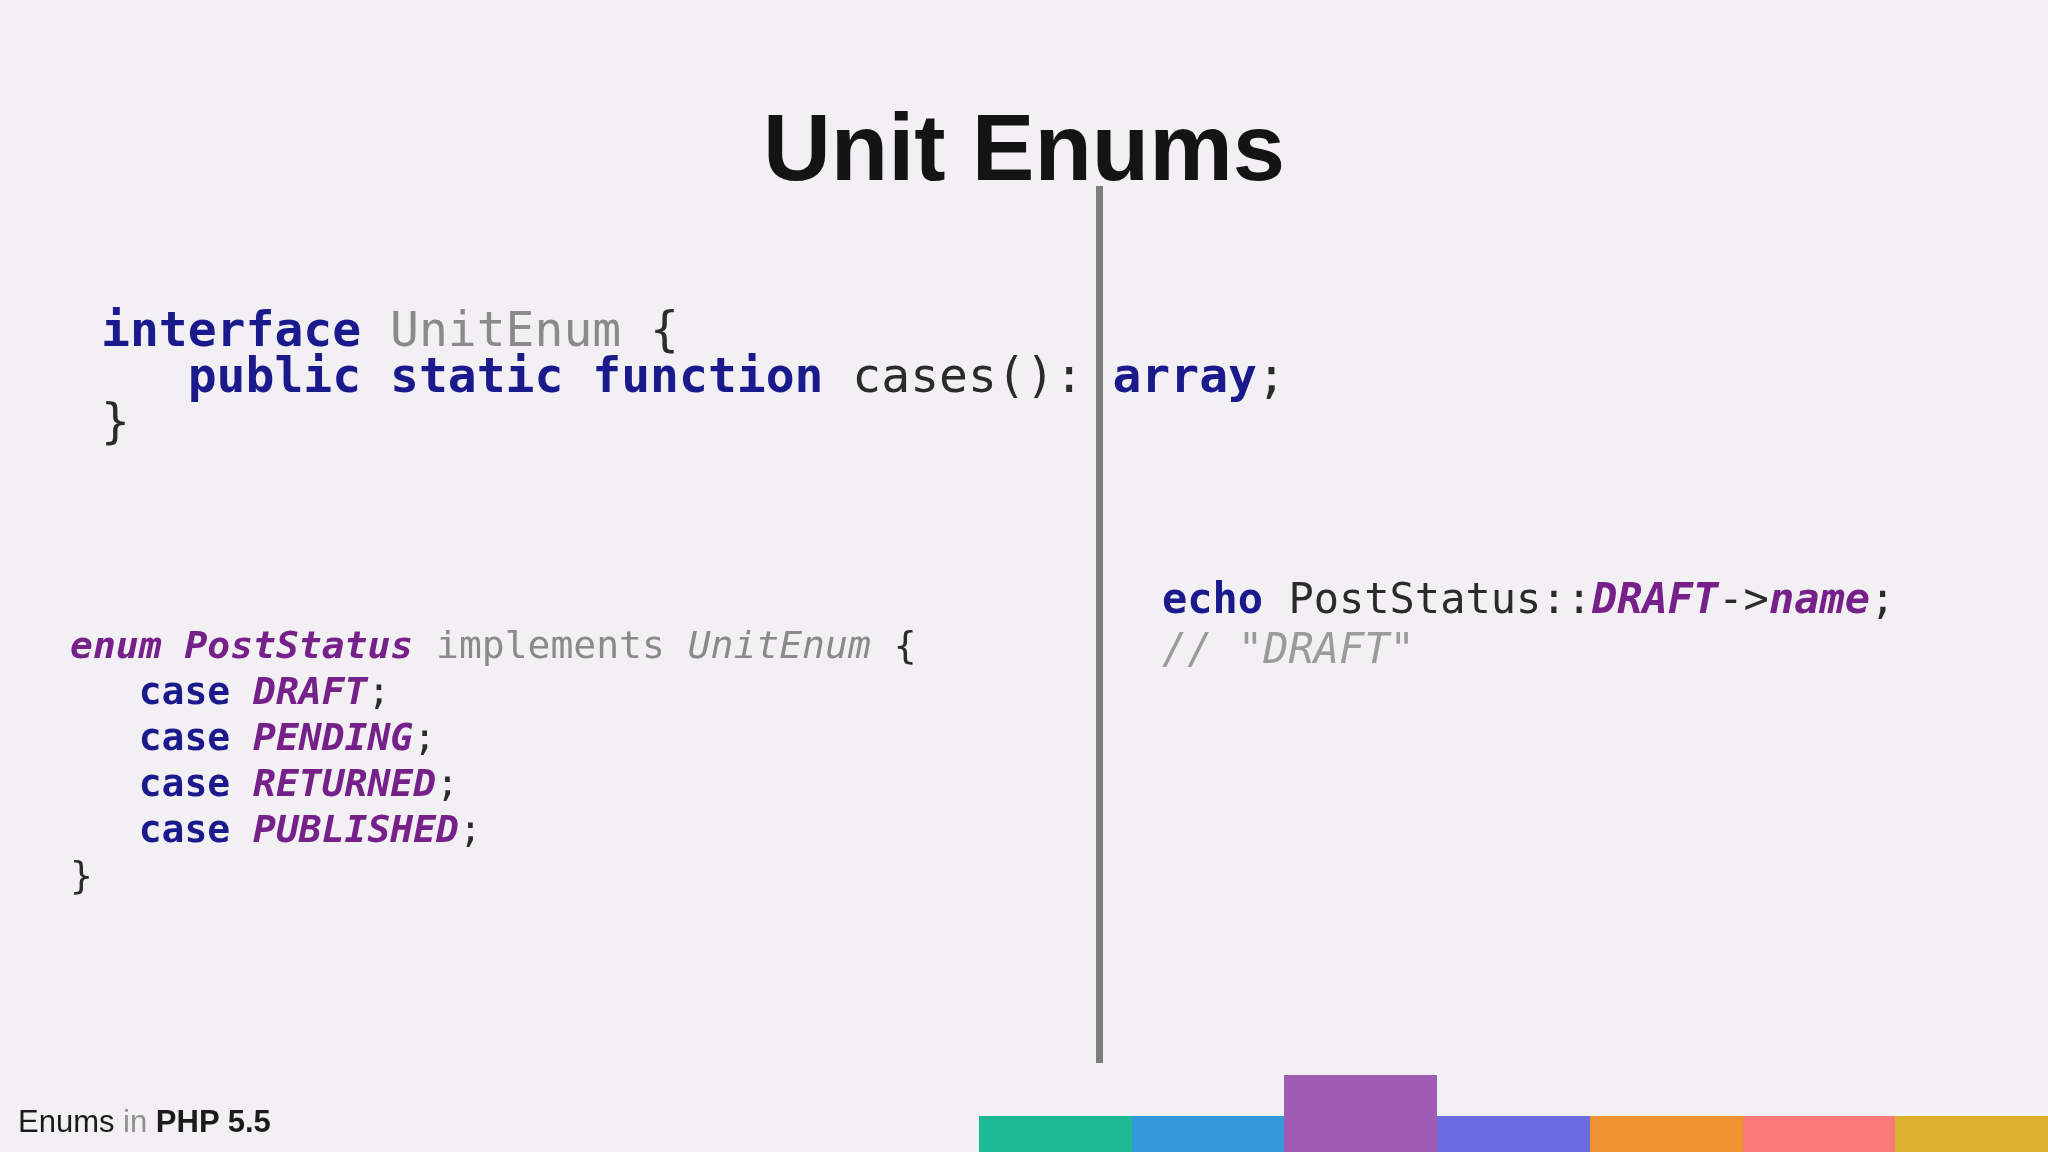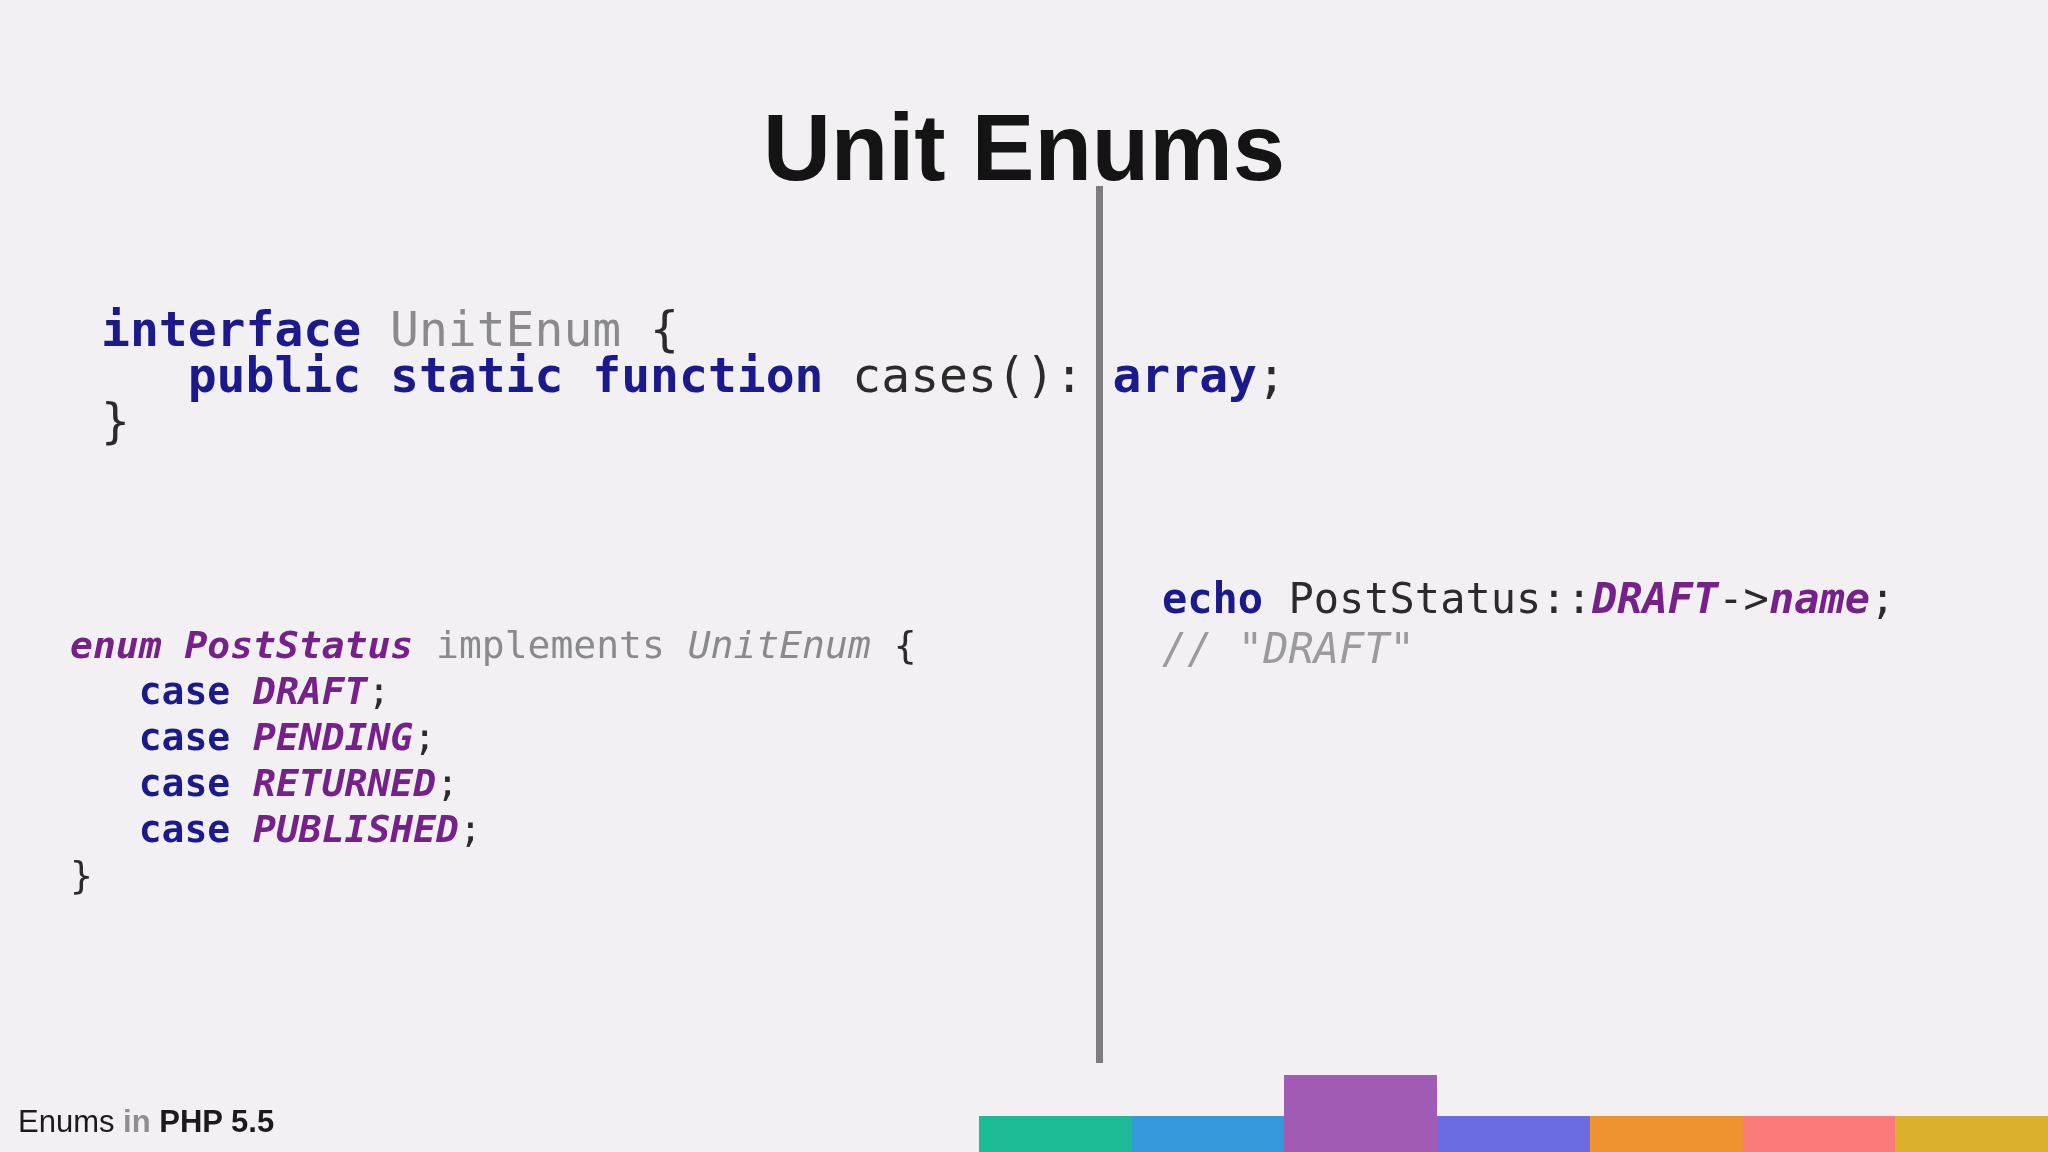--- a/index.html
+++ b/index.html
@@ -48,21 +48,21 @@
 <h1 class="slide-title">Unit Enums</h1>
 
 <div class="divider"></div>
 
 <div class="code code-left-1"><div class="code-line"><span style="color: rgb(26, 26, 140); font-weight: 700;">interface</span><span style="color: rgb(43, 43, 43);"> </span><span style="color: rgb(138, 138, 138);">UnitEnum</span><span style="color: rgb(43, 43, 43);"> {</span></div><div class="code-line"><span style="color: rgb(43, 43, 43);">   </span><span style="color: rgb(26, 26, 140); font-weight: 700;">public static function</span><span style="color: rgb(43, 43, 43);"> cases(): </span><span style="color: rgb(26, 26, 140); font-weight: 700;">array</span><span style="color: rgb(43, 43, 43);">;</span></div><div class="code-line"><span style="color: rgb(43, 43, 43);">}</span></div></div>
 
 <div class="code code-left-2"><div class="code-line"><span style="color: rgb(118, 32, 138); font-weight: 700; font-style: italic;">enum PostStatus</span><span style="color: rgb(43, 43, 43);"> </span><span style="color: rgb(138, 138, 138);">implements</span><span style="color: rgb(43, 43, 43);"> </span><span style="color: rgb(138, 138, 138); font-style: italic;">UnitEnum</span><span style="color: rgb(43, 43, 43);"> {</span></div><div class="code-line"><span style="color: rgb(43, 43, 43);">   </span><span style="color: rgb(26, 26, 140); font-weight: 700;">case</span><span style="color: rgb(43, 43, 43);"> </span><span style="color: rgb(118, 32, 138); font-weight: 700; font-style: italic;">DRAFT</span><span style="color: rgb(43, 43, 43);">;</span></div><div class="code-line"><span style="color: rgb(43, 43, 43);">   </span><span style="color: rgb(26, 26, 140); font-weight: 700;">case</span><span style="color: rgb(43, 43, 43);"> </span><span style="color: rgb(118, 32, 138); font-weight: 700; font-style: italic;">PENDING</span><span style="color: rgb(43, 43, 43);">;</span></div><div class="code-line"><span style="color: rgb(43, 43, 43);">   </span><span style="color: rgb(26, 26, 140); font-weight: 700;">case</span><span style="color: rgb(43, 43, 43);"> </span><span style="color: rgb(118, 32, 138); font-weight: 700; font-style: italic;">RETURNED</span><span style="color: rgb(43, 43, 43);">;</span></div><div class="code-line"><span style="color: rgb(43, 43, 43);">   </span><span style="color: rgb(26, 26, 140); font-weight: 700;">case</span><span style="color: rgb(43, 43, 43);"> </span><span style="color: rgb(118, 32, 138); font-weight: 700; font-style: italic;">PUBLISHED</span><span style="color: rgb(43, 43, 43);">;</span></div><div class="code-line"><span style="color: rgb(43, 43, 43);">}</span></div></div>
 
 <div class="code code-right"><div class="code-line"><span style="color: rgb(26, 26, 140); font-weight: 700;">echo</span><span style="color: rgb(43, 43, 43);"> PostStatus::</span><span style="color: rgb(118, 32, 138); font-weight: 700; font-style: italic;">DRAFT</span><span style="color: rgb(43, 43, 43);">-&gt;</span><span style="color: rgb(118, 32, 138); font-weight: 700; font-style: italic;">name</span><span style="color: rgb(43, 43, 43);">;</span></div><div class="code-line"><span style="color: rgb(155, 155, 155); font-style: italic;">// "DRAFT"</span></div></div>
 
-<div class="footer"><div class="code-line"><span style="color: rgb(27, 27, 27); font-weight: 400;">Enums</span><span style="color: rgb(143, 143, 143); font-weight: 700;"> in </span><span style="color: rgb(27, 27, 27); font-weight: 700;">PHP 5.5</span></div></div>
+<div class="footer"><div class="code-line"><span style="color: rgb(27, 27, 27); font-weight: 400;">Enums</span><span style="color: rgb(143, 143, 143); font-weight: 400;"> in </span><span style="color: rgb(27, 27, 27); font-weight: 700;">PHP 5.5</span></div></div>
 
 <div class="bottom-bar">
     <div class="seg" style="background: rgb(28, 187, 149);"></div>
     <div class="seg" style="background: rgb(52, 152, 219);"></div>
     <div class="seg raised" style="background: rgb(160, 92, 181);"></div>
     <div class="seg" style="background: rgb(108, 108, 224);"></div>
     <div class="seg" style="background: rgb(239, 147, 49);"></div>
     <div class="seg" style="background: rgb(250, 122, 122);"></div>
     <div class="seg" style="background: rgb(219, 176, 45);"></div>
   </div>

